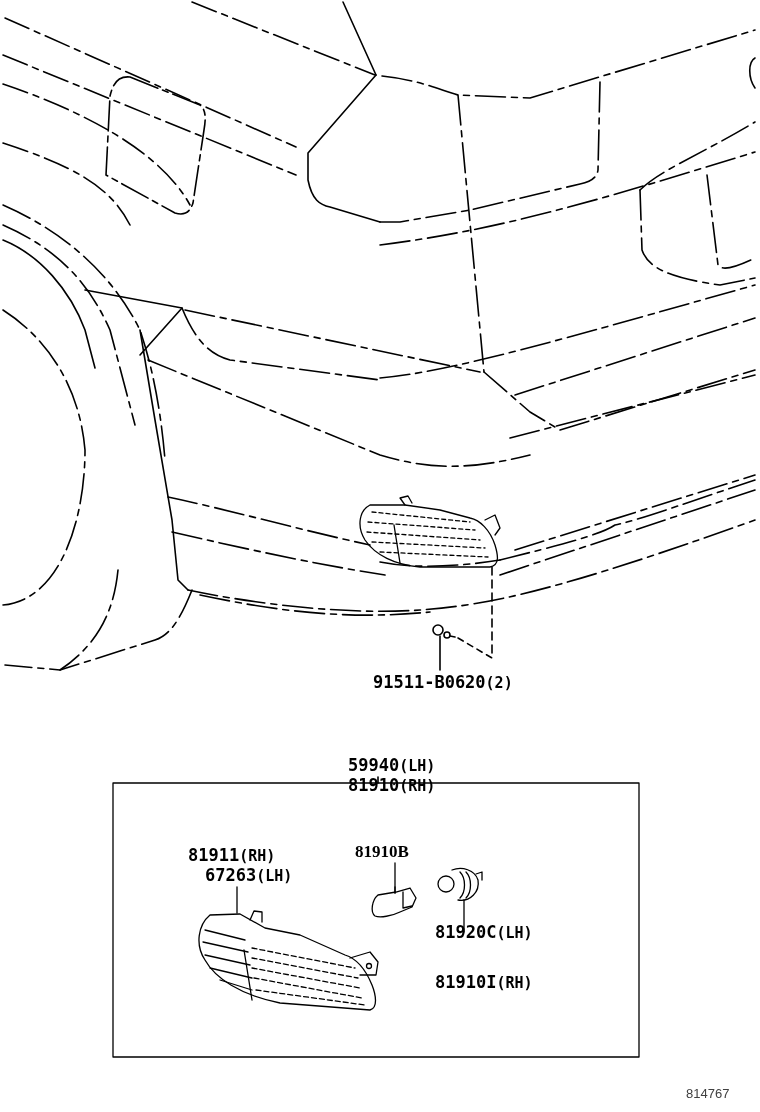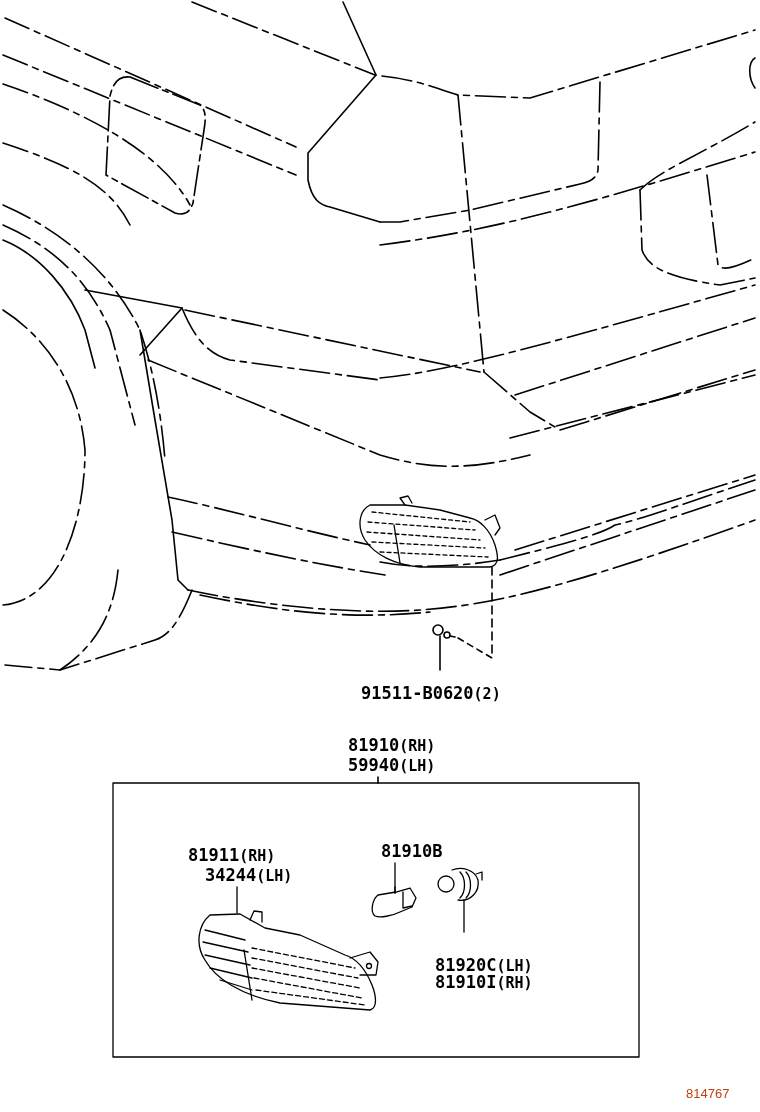--- a/index.html
+++ b/index.html
@@ -13,21 +13,21 @@
     color: #000;
     line-height: 21px;
     white-space: nowrap;
     letter-spacing: 0px;
   }
   .lbl .sfx { font-size: 15px; }
   .figno {
     position: absolute;
     font-family: "Liberation Sans", sans-serif;
     font-size: 13px;
-    color: #c2410c;
+    color: #404040;
     white-space: nowrap;
   }
 </style>
 </head>
 <body>
 
 <svg class="diagram" width="760" height="1112" viewBox="0 0 760 1112" fill="none" stroke="#000" stroke-width="1.6" stroke-linecap="round" stroke-linejoin="round">
 
   <g>
     <path d="M192 2 L375 75" stroke-dasharray="26 6 6 6"></path>
@@ -119,42 +119,42 @@
 
   <g stroke-width="1.3">
     <circle cx="446" cy="884" r="8"></circle>
     <path d="M452 870 C 462 866, 475 870, 478 880 C 480 892, 470 902, 458 900"></path>
     <path d="M460 872 C 466 878, 466 892, 460 898 M466 872 C 472 878, 472 892, 466 898"></path>
     <path d="M476 874 L482 872 L482 880"></path>
     <path d="M464 900 L464 932"></path>
   </g>
 </svg>
 
-<div class="lbl" style="left:361px; top:672px;margin-top:11px;">
+<div class="lbl" style="left:373px; top:672px;">
   <span>91511-B0620</span><span class="sfx">(2)</span>
 </div>
 
-<div class="lbl" style="left:348px; top:735px;">
+<div class="lbl" style="left:348px; top:775px;">
   <span>81910</span><span class="sfx">(RH)</span>
 </div>
 <div class="lbl" style="left:348px; top:755px;">
   <span>59940</span><span class="sfx">(LH)</span>
 </div>
 
 <div class="lbl" style="left:188px; top:845px;">
   <span>81911</span><span class="sfx">(RH)</span>
 </div>
 <div class="lbl" style="left:205px; top:865px;">
-  <span>34244</span><span class="sfx">(LH)</span>
+  <span>67263</span><span class="sfx">(LH)</span>
 </div>
 
-<div class="lbl" style="left:381px; top:841px;">
+<div class="lbl" style="left:355px; top:841px;font-family:Liberation Serif, serif;">
   <span>81910B</span>
 </div>
 
 <div class="lbl" style="left:435px; top:972px;">
   <span>81910I</span><span class="sfx">(RH)</span>
 </div>
-<div class="lbl" style="left:435px; top:955px;">
+<div class="lbl" style="left:435px; top:922px;">
   <span>81920C</span><span class="sfx">(LH)</span>
 </div>
 
 <div class="figno" style="left:686px; top:1086px;">814767</div>
 
 </body></html>

